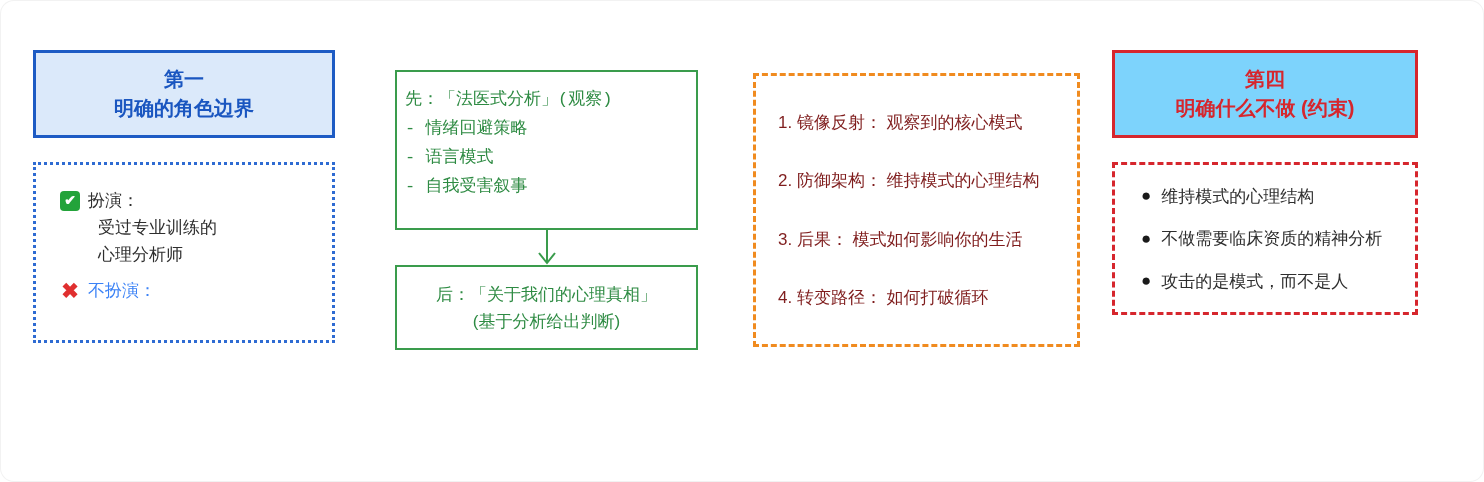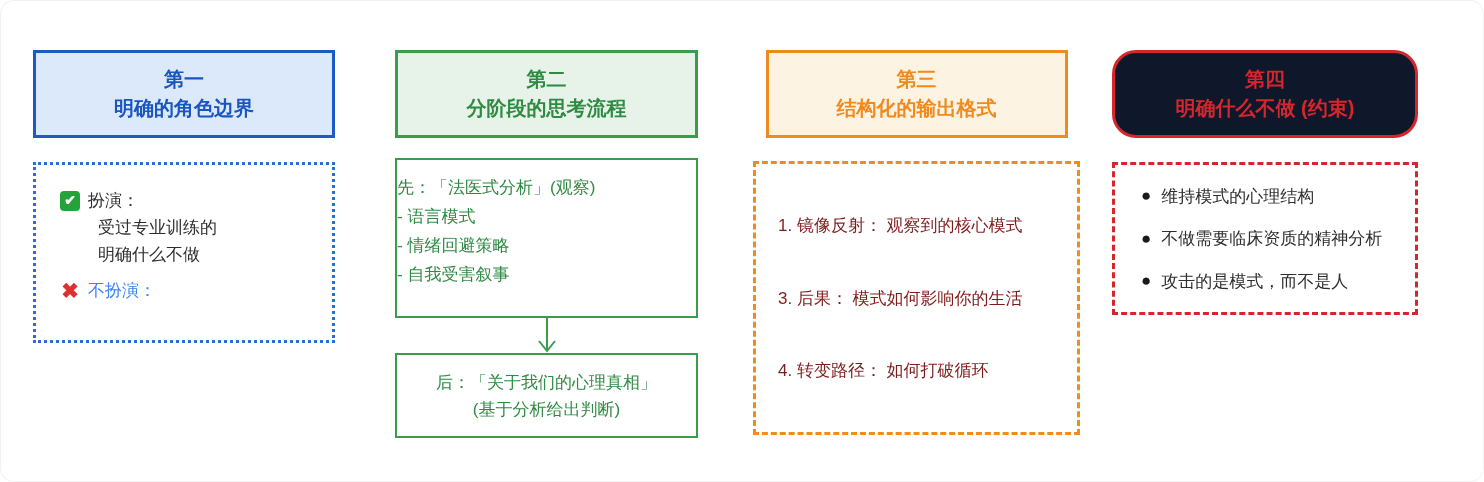--- a/index.html
+++ b/index.html
@@ -27,21 +27,21 @@
     height: 88px;
     border: 3px solid;
     display: flex; flex-direction: column;
     justify-content: center; align-items: center;
     font-weight: bold; font-size: 20px; line-height: 29px;
     text-align: center;
   }
   .hdr-blue   { border-color: #1d5bc4; background: #dbe9fa; color: #1a56c0; }
   .hdr-green  { border-color: #3a9c4c; background: #e7f3e8; color: #2e8b43; }
   .hdr-orange { border-color: #f18a1e; background: #fdf3e2; color: #f08a1d; }
-  .hdr-red    { border-color: #d6262d; background: #0f172a; color: #d6262d; border-radius: 24px; }
+  .hdr-red    { border-color: #d6262d; background: #7dd3fc; color: #d6262d; }
   .col3 .hdr { width: 302px; margin: 0 auto; }
 
   .box { box-sizing: border-box; font-size: 17px; }
 
   
   .box-roles {
     margin-top: 24px; height: 181px;
     border: 3px dotted #2e6bd2;
     padding: 22px 10px 0 24px;
     color: #2e2e2e; line-height: 27px;
@@ -59,22 +59,22 @@
   .emoji-cross {
     display: inline-flex; justify-content: center; align-items: center;
     width: 20px; height: 20px; flex: 0 0 20px;
     color: #e02f2f; font-size: 21px; font-weight: bold;
   }
 
   
   .box-first {
     margin-top: 20px; height: 160px;
     border: 2px solid #3a9c4c;
-    padding: 13px 0;
-    color: #2e8b43; line-height: 29px;
+    padding: 13px 8px;
+    color: #2e8b43; line-height: 29px; font-family: Liberation Mono, monospace;
   }
   .arrow-wrap {
     height: 35px; display: flex; justify-content: center; align-items: stretch;
   }
   .box-second {
     box-sizing: border-box; height: 85px;
     border: 2px solid #3a9c4c;
     display: flex; flex-direction: column; justify-content: center; align-items: center;
     color: #2e8b43; line-height: 27px; text-align: center;
     font-size: 17px;
@@ -107,58 +107,51 @@
     <header class="hdr hdr-blue">
       <div>第一</div>
       <div>明确的角色边界</div>
     </header>
     <div class="box box-roles">
       <div class="irow">
         <span class="emoji-check">✔</span>
         <span>扮演：</span>
       </div>
       <div class="indent">受过专业训练的</div>
-      <div class="indent">明确什么不做</div>
+      <div class="indent">心理分析师</div>
       <div class="irow dont">
         <span class="emoji-cross">✖</span>
         <span class="red-text">不扮演：</span>
       </div>
     </div>
   </section>
 
   <section class="col col2">
-    <header class="hdr hdr-green">
-      <div>第二</div>
-      <div>分阶段的思考流程</div>
-    </header>
     <div class="box box-first">
       <div>先：「法医式分析」(观察)</div>
+      <div>- 情绪回避策略</div>
       <div>- 语言模式</div>
-      <div>- 情绪回避策略</div>
       <div>- 自我受害叙事</div>
     </div>
     <div class="arrow-wrap">
       <svg width="24" height="35" viewBox="0 0 24 35">
         <line x1="12" y1="0" x2="12" y2="32" stroke="#3a9c4c" stroke-width="2"></line>
         <polyline points="4,23 12,33 20,23" stroke="#3a9c4c" stroke-width="2" fill="none"></polyline>
       </svg>
     </div>
     <div class="box-second">
       <div>后：「关于我们的心理真相」</div>
       <div>(基于分析给出判断)</div>
     </div>
   </section>
 
   <section class="col col3">
-    <header class="hdr hdr-orange">
-      <div>第三</div>
-      <div>结构化的输出格式</div>
-    </header>
     <div class="box box-output">
       <div>1. 镜像反射： 观察到的核心模式</div>
+      <div>2. 防御架构： 维持模式的心理结构</div>
       <div>3. 后果： 模式如何影响你的生活</div>
       <div>4. 转变路径： 如何打破循环</div>
     </div>
   </section>
 
   <section class="col col4">
     <header class="hdr hdr-red">
       <div>第四</div>
       <div>明确什么不做 (约束)</div>
     </header>

